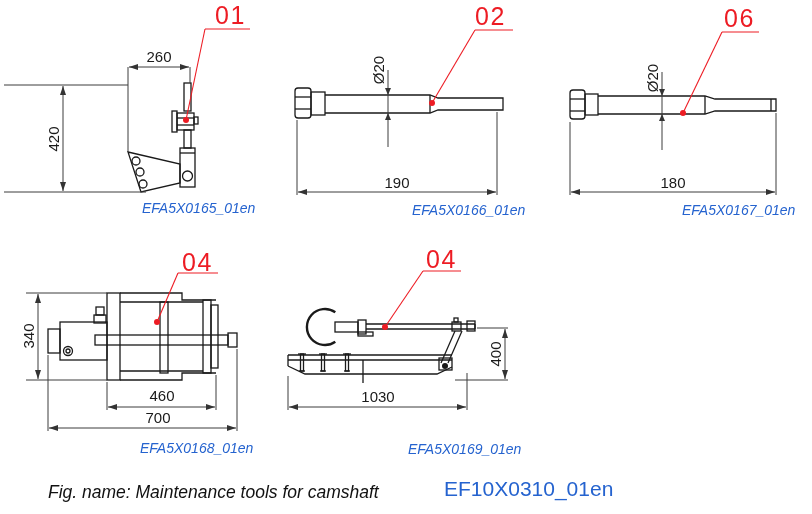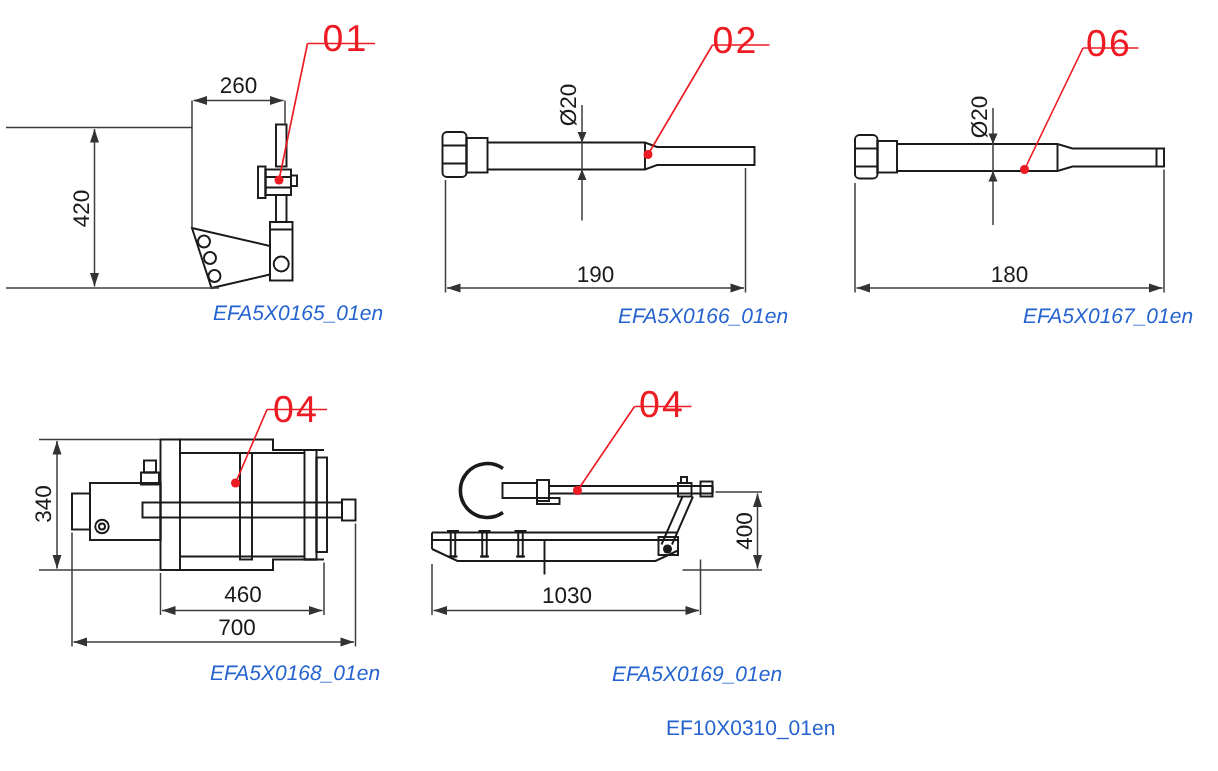--- a/index.html
+++ b/index.html
@@ -1,26 +1,26 @@
 <!DOCTYPE html>
 <html><head>
 <meta charset="utf-8">
 <style>
   html,body{margin:0;padding:0;background:#ffffff;}
   #page{position:relative;width:812px;height:514px;background:#ffffff;overflow:hidden;
         font-family:"Liberation Sans",sans-serif;}
   .cell{position:absolute;}
   .cell svg{position:absolute;left:0;top:0;}
   .callout{position:absolute;font-size:25px;line-height:1;color:#ed1c24;letter-spacing:1.5px;
-           font-family:"Liberation Sans",sans-serif;margin-top:11px;}
+           font-family:"Liberation Sans",sans-serif;}
   .part-code{position:absolute;font-size:14px;line-height:1;color:#2563cf;white-space:nowrap;
              font-family:"Liberation Sans",sans-serif;font-style:italic;}
   .caption{position:absolute;left:48px;top:482px;font-size:17.5px;font-style:italic;color:#111;
            white-space:nowrap;}
-  .doc-code{position:absolute;left:444px;top:477px;font-size:14px;color:#2563cf;white-space:nowrap;}
+  .doc-code{position:absolute;left:444px;top:477px;font-size:21px;color:#2563cf;white-space:nowrap;}
   
   .draw line,.draw rect,.draw path,.draw circle,.draw polygon{stroke:#1a1a1a;stroke-width:1.3;fill:none;}
   .draw .thick{stroke-width:2.4;}
   .draw .fill{fill:#1a1a1a;stroke:none;}
   .dims line{stroke:#3c3c3c;stroke-width:1;}
   .dims polygon{fill:#333;stroke:none;}
   text.dim{font-family:"Liberation Sans",sans-serif;font-size:15px;fill:#1a1a1a;stroke:none;}
   .redln{stroke:#ed1c24;stroke-width:1.1;fill:none;}
   .reddot{fill:#ed1c24;stroke:none;}
 </style>
@@ -222,15 +222,16 @@
       <g>
         <line class="redln" x1="148" y1="26" x2="186" y2="26"></line>
         <line class="redln" x1="148" y1="26" x2="110" y2="82"></line>
         <circle class="reddot" cx="110" cy="82" r="3"></circle>
       </g>
     </svg>
     <span class="callout" style="left:151px;top:2px">04</span>
     <span class="part-code" style="left:133px;top:197px">EFA5X0169_01en</span>
   </div>
 
+  <div class="caption">Fig. name: Maintenance tools for camshaft</div>
   <div class="doc-code">EF10X0310_01en</div>
 
 </div>
 
 </body></html>

